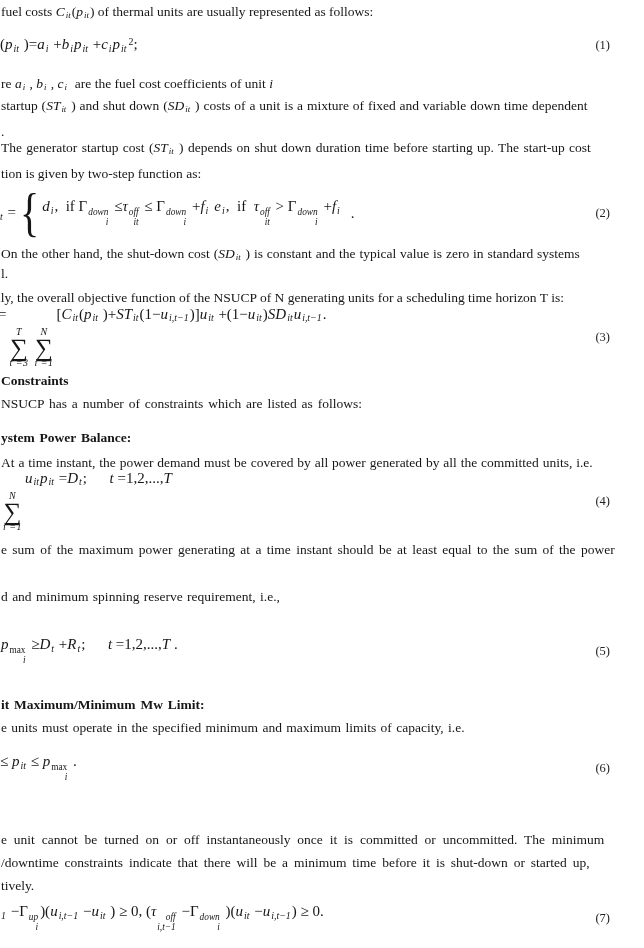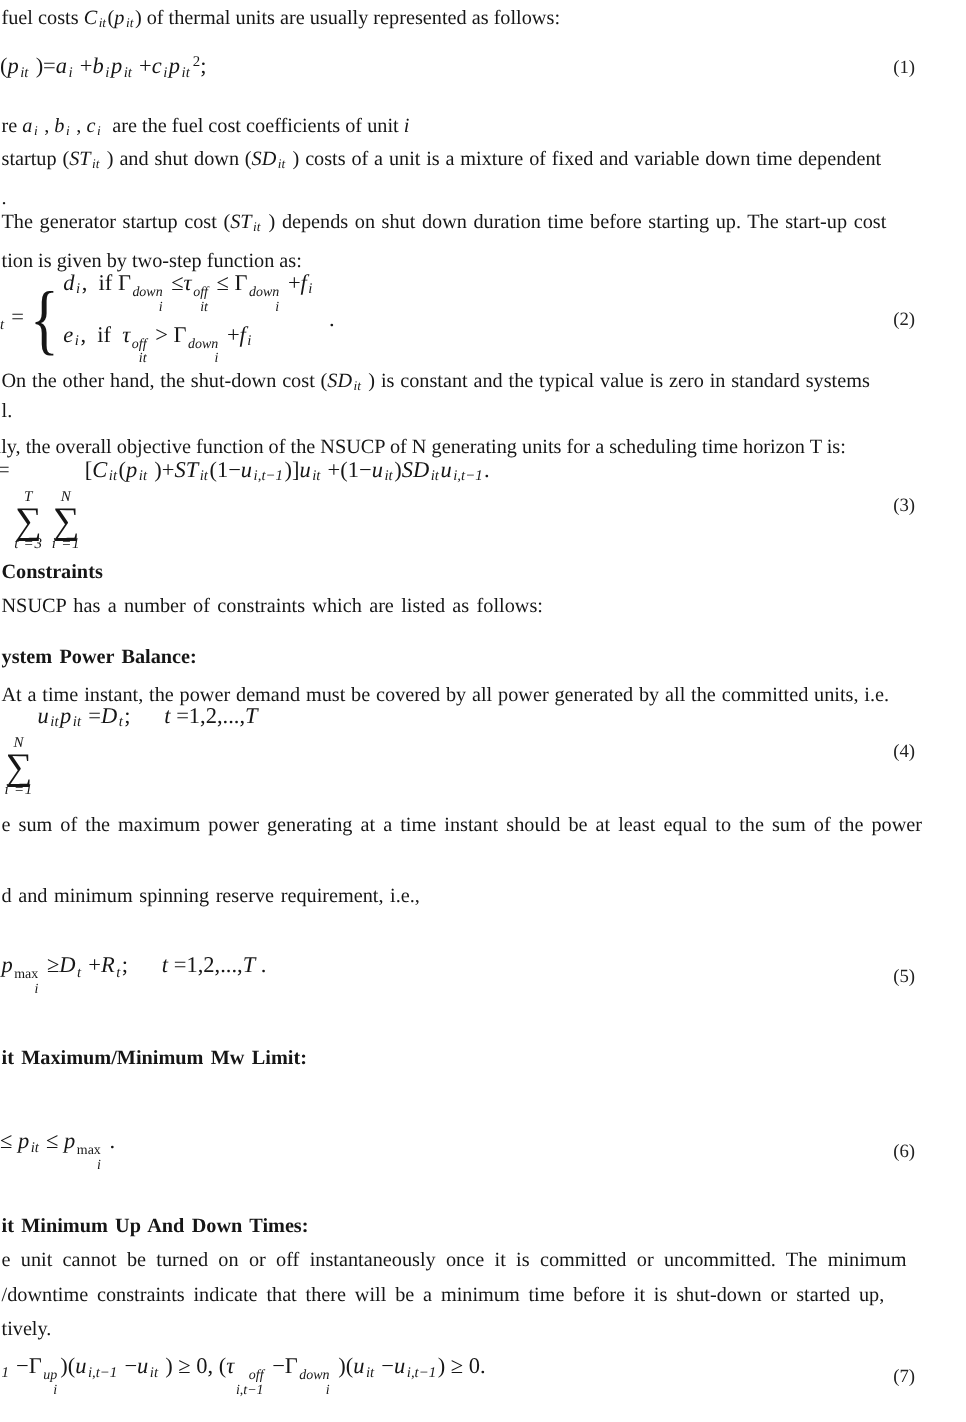--- a/index.html
+++ b/index.html
@@ -18,21 +18,21 @@
         vertical-align:-1.05em;margin:0 3px;font-style:normal}
   .msum .lim{font-size:10px;font-style:italic;letter-spacing:0.5px}
   .msum .sg{font-size:25px;line-height:0.85}
   .eqline{position:absolute;left:0;right:0;display:flex;align-items:center}
   .eq{font-size:15px;white-space:nowrap;padding-left:2px}
   .eqnum{position:absolute;right:34px;top:50%;transform:translateY(-50%);
          font-size:12.5px;color:#222}
   .pw{display:inline-flex;align-items:center}
   .brace{display:inline-block;font-size:40px;font-weight:300;transform:scaleY(1.3);
          line-height:1;margin:0 3px 0 4px}
-  .cases{display:inline-flex;flex-direction:column;gap:5px}
+  .cases{display:inline-flex;flex-direction:row;gap:5px}
   .cs{white-space:nowrap}
   .post{margin-left:10px}
 </style>
 </head>
 <body>
 
 <div class="page">
 
   <div class="ln" style="top:4px"><span>fuel costs </span><span class="var">C</span><span class="msub">it</span><span>(</span><span class="var">p</span><span class="msub">it</span><span>) of thermal units are usually represented as follows:</span></div>
 
@@ -111,30 +111,30 @@
 
   <div class="eqline" style="top:636px;height:30px">
     <span class="eq" style="margin-left:-1px"><span class="var">p</span><span class="mss">
           <span class="roman">max</span>
           <span>i</span>
         </span><span> ≥</span><span class="var">D</span><span class="msub">t</span><span> +</span><span class="var">R</span><span class="msub">t</span><span>;&nbsp;&nbsp;&nbsp;&nbsp;&nbsp;&nbsp;</span><span class="var">t</span><span> =1,2,...,</span><span class="var">T</span><span> .</span></span>
     <span class="eqnum">(5)</span>
   </div>
 
   <div class="ln hd" style="top:697px;word-spacing:1.5px">it Maximum/Minimum Mw Limit:</div>
+  <div class="ln" style="top:720px;word-spacing:1px">e units must operate in the specified minimum and maximum limits of capacity, i.e.</div>
 
   <div class="eqline" style="top:753px;height:30px">
     <span class="eq" style="margin-left:-2px"><span>≤ </span><span class="var">p</span><span class="msub">it</span><span> ≤ </span><span class="var">p</span><span class="mss">
           <span class="roman">max</span>
           <span>i</span>
         </span><span> .</span></span>
     <span class="eqnum">(6)</span>
   </div>
 
-  <div class="ln hd" style="top:809px;word-spacing:1.5px">it Minimum Up And Down Times:</div>
   <div class="ln" style="top:832px;word-spacing:3.5px">e unit cannot be turned on or off instantaneously once it is committed or uncommitted. The minimum</div>
   <div class="ln" style="top:855px;word-spacing:2.5px">/downtime constraints indicate that there will be a minimum time before it is shut-down or started up,</div>
   <div class="ln" style="top:878px">tively.</div>
 
   <div class="eqline" style="top:902px;height:32px">
     <span class="eq" style="margin-left:-2px"><span class="msub">1</span><span> −Γ</span><span class="mss">
           <span>up</span>
           <span>i</span>
         </span><span>)(</span><span class="var">u</span><span class="msub">i,t−1</span><span> −</span><span class="var">u</span><span class="msub">it</span><span>&nbsp;) ≥ 0, (</span><span class="var">τ</span><span class="mss">
           <span>off</span>

